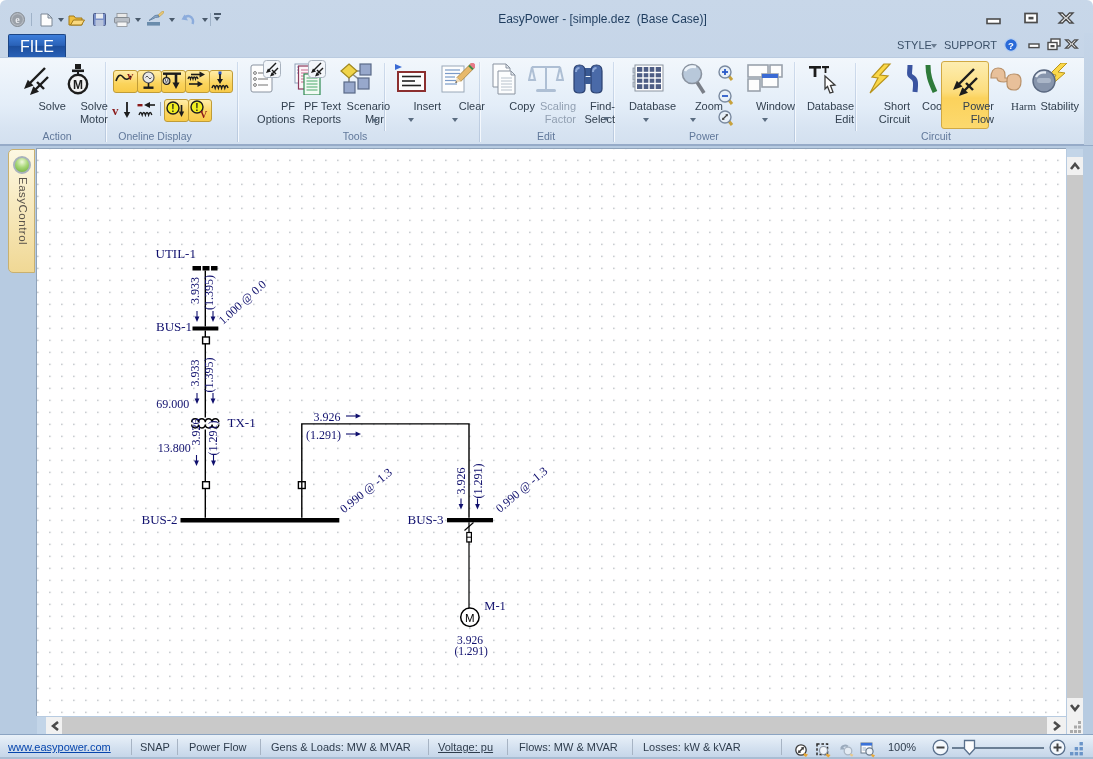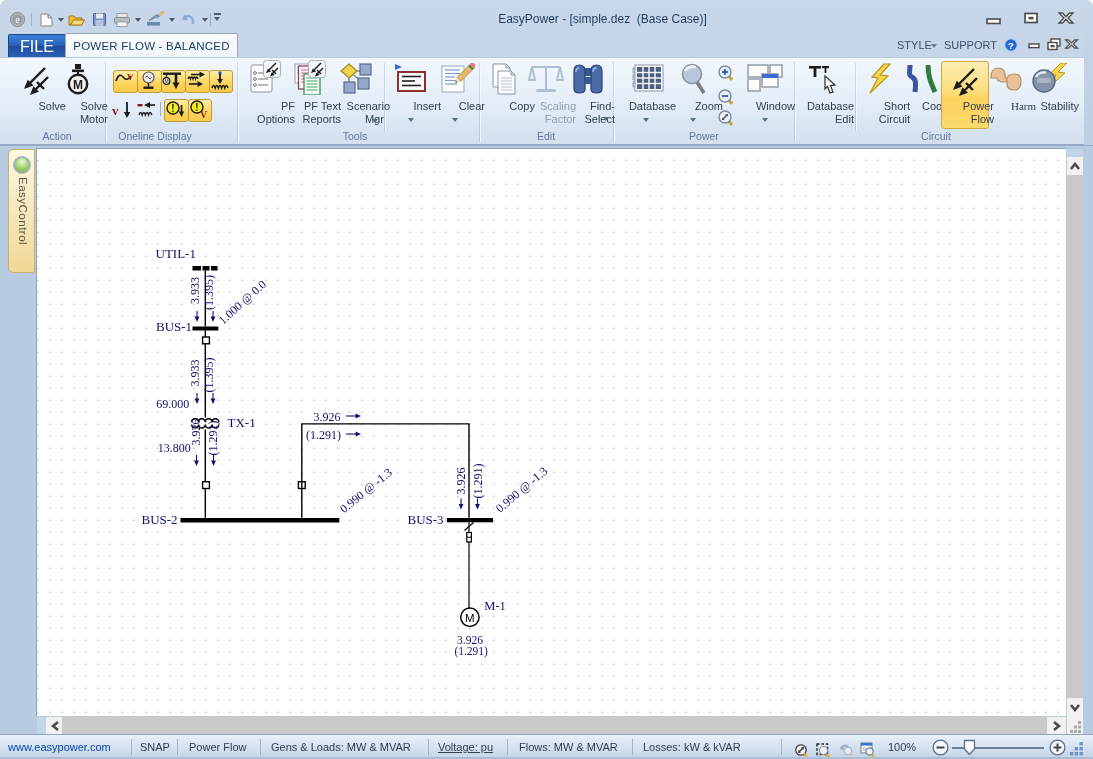--- a/index.html
+++ b/index.html
@@ -57,21 +57,21 @@
   #hcap{position:absolute;left:37px;top:571px;width:9px;height:17px;background:#c3d5e8;}
   #vthumb{position:absolute;left:0;top:18px;width:16px;height:523px;background:#c9c9c9;}
   #hscroll{position:absolute;left:46px;top:571px;width:1020px;height:17px;background:#f1f1f1;}
   #hthumb{position:absolute;left:16px;top:0;width:985px;height:17px;background:#c9c9c9;}
   
   #statusbar{position:absolute;left:0;top:734px;width:1093px;height:25px;
     background:linear-gradient(#e9f1f9,#d3e0ef 60%,#c6d6e9);
     border-top:1px solid #8ba4c2;border-bottom:2px solid #a9bdd3;box-sizing:border-box;}
   .st-sep{position:absolute;top:4px;width:1px;height:16px;background:#a7b4c4;}
   .st-txt{position:absolute;top:6px;font-size:11px;color:#2e3c4c;}
-  #easylink{color:#0645ad;}
+  #easylink{color:#0645ad;text-decoration:underline;}
 </style>
 </head>
 <body>
 <div id="win"></div>
 <div id="titlebar">
   <svg class="abs" style="left:10px;top:12px;" width="15" height="15" viewBox="0 0 15 15">
     <circle cx="7.5" cy="7.5" r="7" fill="#b4bac2" stroke="#82888f" stroke-width="1"></circle>
     <circle cx="7.5" cy="7.5" r="5.2" fill="#9aa0a8"></circle>
     <text x="7.5" y="11" font-size="10" font-weight="bold" fill="#e8eaee" text-anchor="middle" font-family="Liberation Serif">e</text>
   </svg>
@@ -119,21 +119,20 @@
     <rect x="7.5" y="4.8" width="5" height="2.6" fill="#4c4c4c"></rect>
   </svg>
   <svg class="abs" style="left:1057px;top:12px;" width="18" height="12" viewBox="0 0 18 12">
     <g stroke="#4c4c4c" stroke-width="1.4" fill="#fff">
       <path d="M2 1 L5.5 1 L9 4.8 L12.5 1 L16 1 L11 6 L16 11 L12.5 11 L9 7.2 L5.5 11 L2 11 L7 6 Z"></path>
     </g>
   </svg>
 </div>
 <div id="tabrow">
   <div id="filetab">FILE</div>
-  <div id="activetab">POWER FLOW - BALANCED</div>
   <div class="tr-txt" style="left:897px;">STYLE</div>
   <div class="carr" style="left:931px;top:12px;border-top-color:#6a7c90;"></div>
   <div class="tr-txt" style="left:944px;">SUPPORT</div>
   <svg class="abs" style="left:1004px;top:6px;" width="14" height="14" viewBox="0 0 14 14">
     <circle cx="7" cy="7" r="6.3" fill="#2a6ad8" stroke="#b8d0f0" stroke-width="1.2"></circle>
     <text x="7" y="10.5" font-size="9.5" font-weight="bold" fill="#fff" text-anchor="middle">?</text>
   </svg>
   <svg class="abs" style="left:1027px;top:8px;" width="15" height="10" viewBox="0 0 15 10">
     <rect x="2" y="4" width="10" height="3.6" fill="#fff" stroke="#4c4c4c" stroke-width="1.4"></rect>
   </svg>

